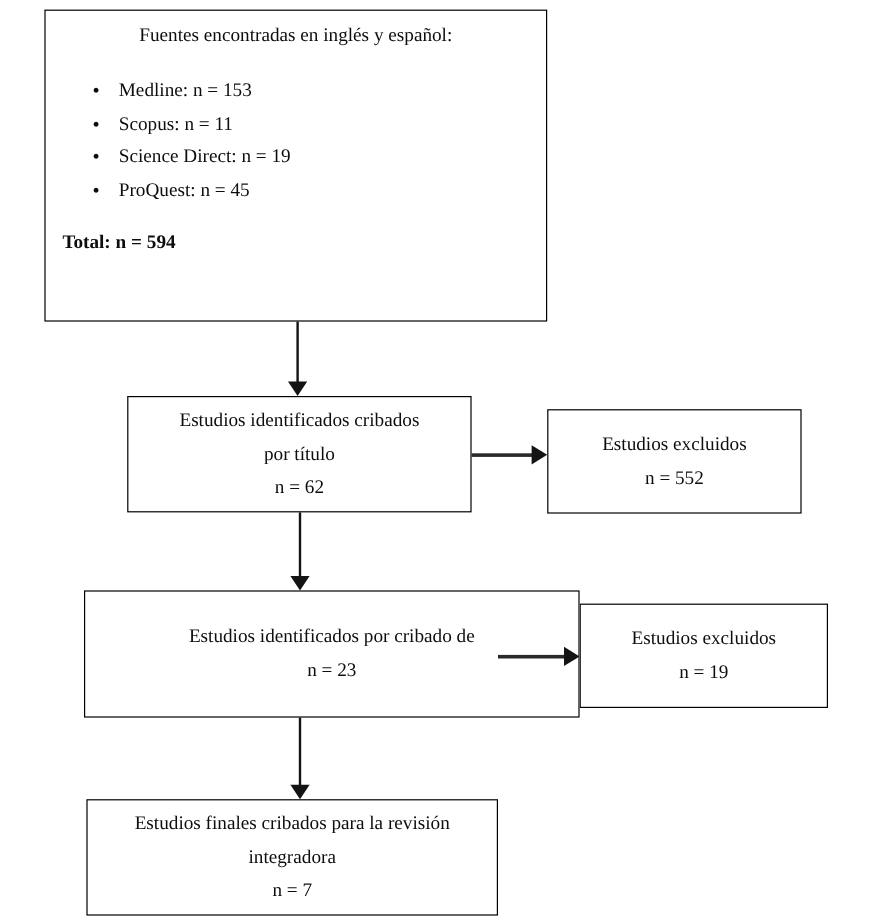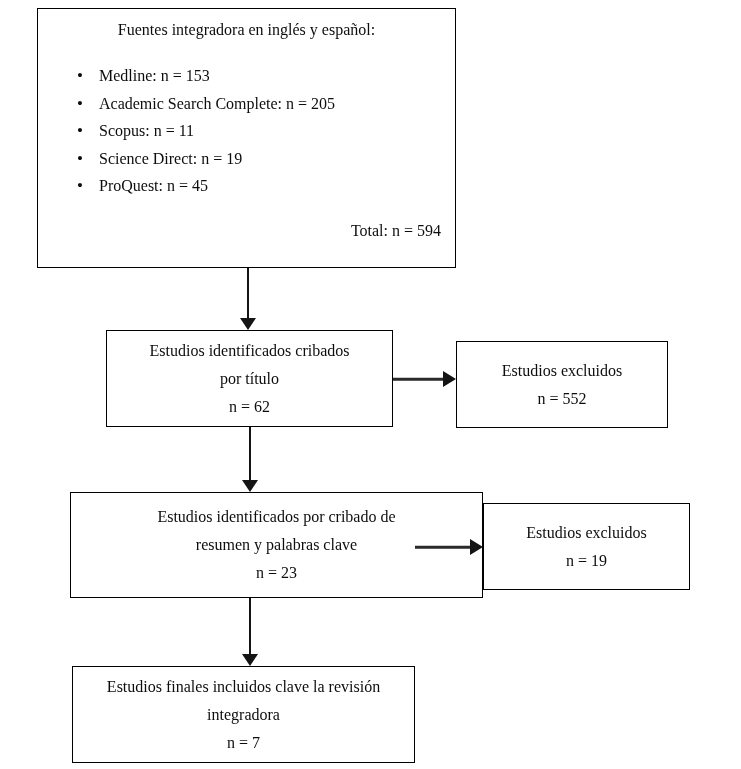--- a/index.html
+++ b/index.html
@@ -51,22 +51,23 @@
     padding-left: 24px;
     line-height: 27.5px;
   }
   .sources-list li::before {
     content: "\2022";
     position: absolute;
     left: 2px;
     font-size: 17px;
   }
   .sources-total {
-    text-align: right;
+    text-align: left;
     line-height: 28px;
+    font-weight: bold;
   }
   
   .title-screen-box   { left: 106px; top: 330px; width: 287px; height: 97px; }
   .excluded-box-1     { left: 456px; top: 341px; width: 212px; height: 87px; }
   .abstract-screen-box{ left: 70px;  top: 492px; width: 413px; height: 106px; }
   .excluded-box-2     { left: 483px; top: 503px; width: 207px; height: 87px; }
   .final-box          { left: 72px;  top: 666px; width: 343px; height: 97px; }
   
   .arrow-v {
     position: absolute;
@@ -119,24 +120,23 @@
   .arrow-v3 { left: 242px; top: 598px; height: 68px; }
   .arrow-h1 { left: 393px; top: 371px; width: 63px; }
   .arrow-h2 { left: 415px; top: 539px; width: 68px; }
 </style>
 </head>
 <body>
 
 <div class="canvas">
 
   <div class="box sources-box">
-    <div class="sources-title">Fuentes integradora en inglés y español:</div>
+    <div class="sources-title">Fuentes encontradas en inglés y español:</div>
     <ul class="sources-list">
       <li>Medline: n = 153</li>
-      <li>Academic Search Complete: n = 205</li>
       <li>Scopus: n = 11</li>
       <li>Science Direct: n = 19</li>
       <li>ProQuest: n = 45</li>
     </ul>
     <div class="sources-total">Total: n = 594</div>
   </div>
 
   <div class="arrow-v arrow-v1">
     <div class="stem"></div>
     <div class="head"></div>
@@ -158,38 +158,37 @@
     <div>n = 552</div>
   </div>
 
   <div class="arrow-v arrow-v2">
     <div class="stem"></div>
     <div class="head"></div>
   </div>
 
   <div class="box centered abstract-screen-box">
     <div>Estudios identificados por cribado de</div>
-    <div>resumen y palabras clave</div>
     <div>n = 23</div>
   </div>
 
   <div class="arrow-h arrow-h2">
     <div class="stem"></div>
     <div class="head"></div>
   </div>
 
   <div class="box centered excluded-box-2">
     <div>Estudios excluidos</div>
     <div>n = 19</div>
   </div>
 
   <div class="arrow-v arrow-v3">
     <div class="stem"></div>
     <div class="head"></div>
   </div>
 
   <div class="box centered final-box">
-    <div>Estudios finales incluidos clave la revisión</div>
+    <div>Estudios finales cribados para la revisión</div>
     <div>integradora</div>
     <div>n = 7</div>
   </div>
 
 </div>
 
 </body></html>

